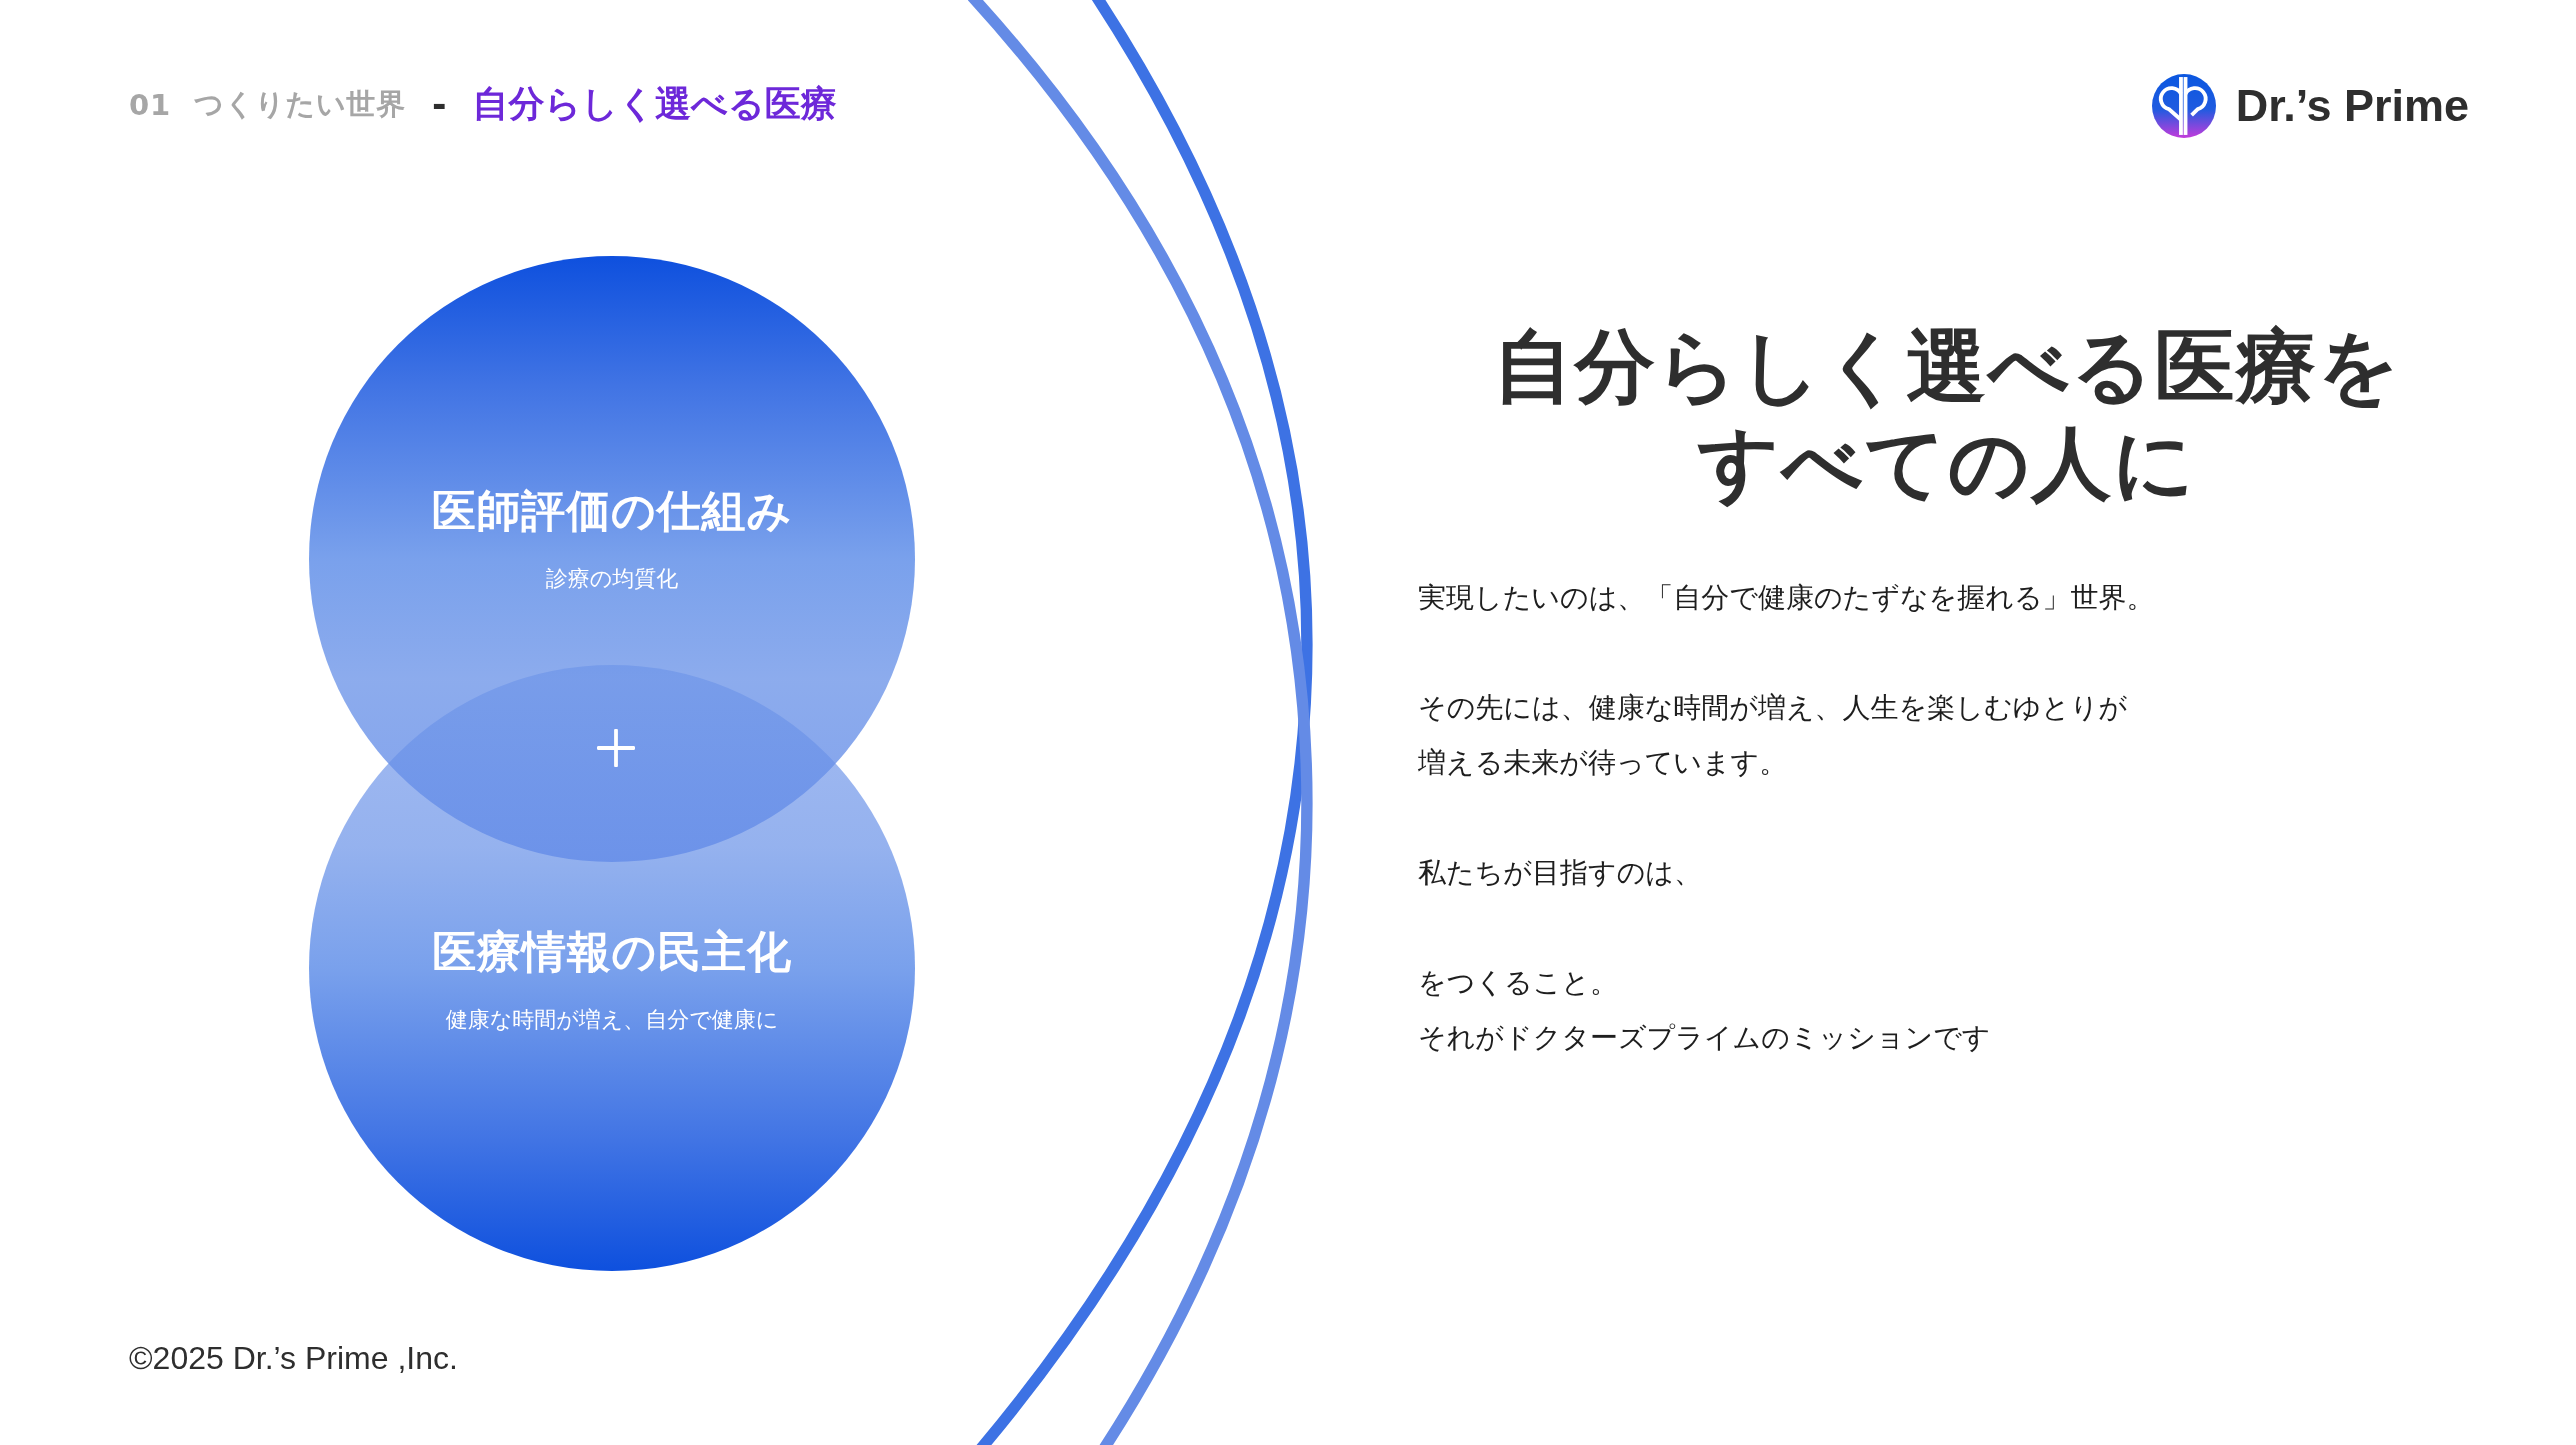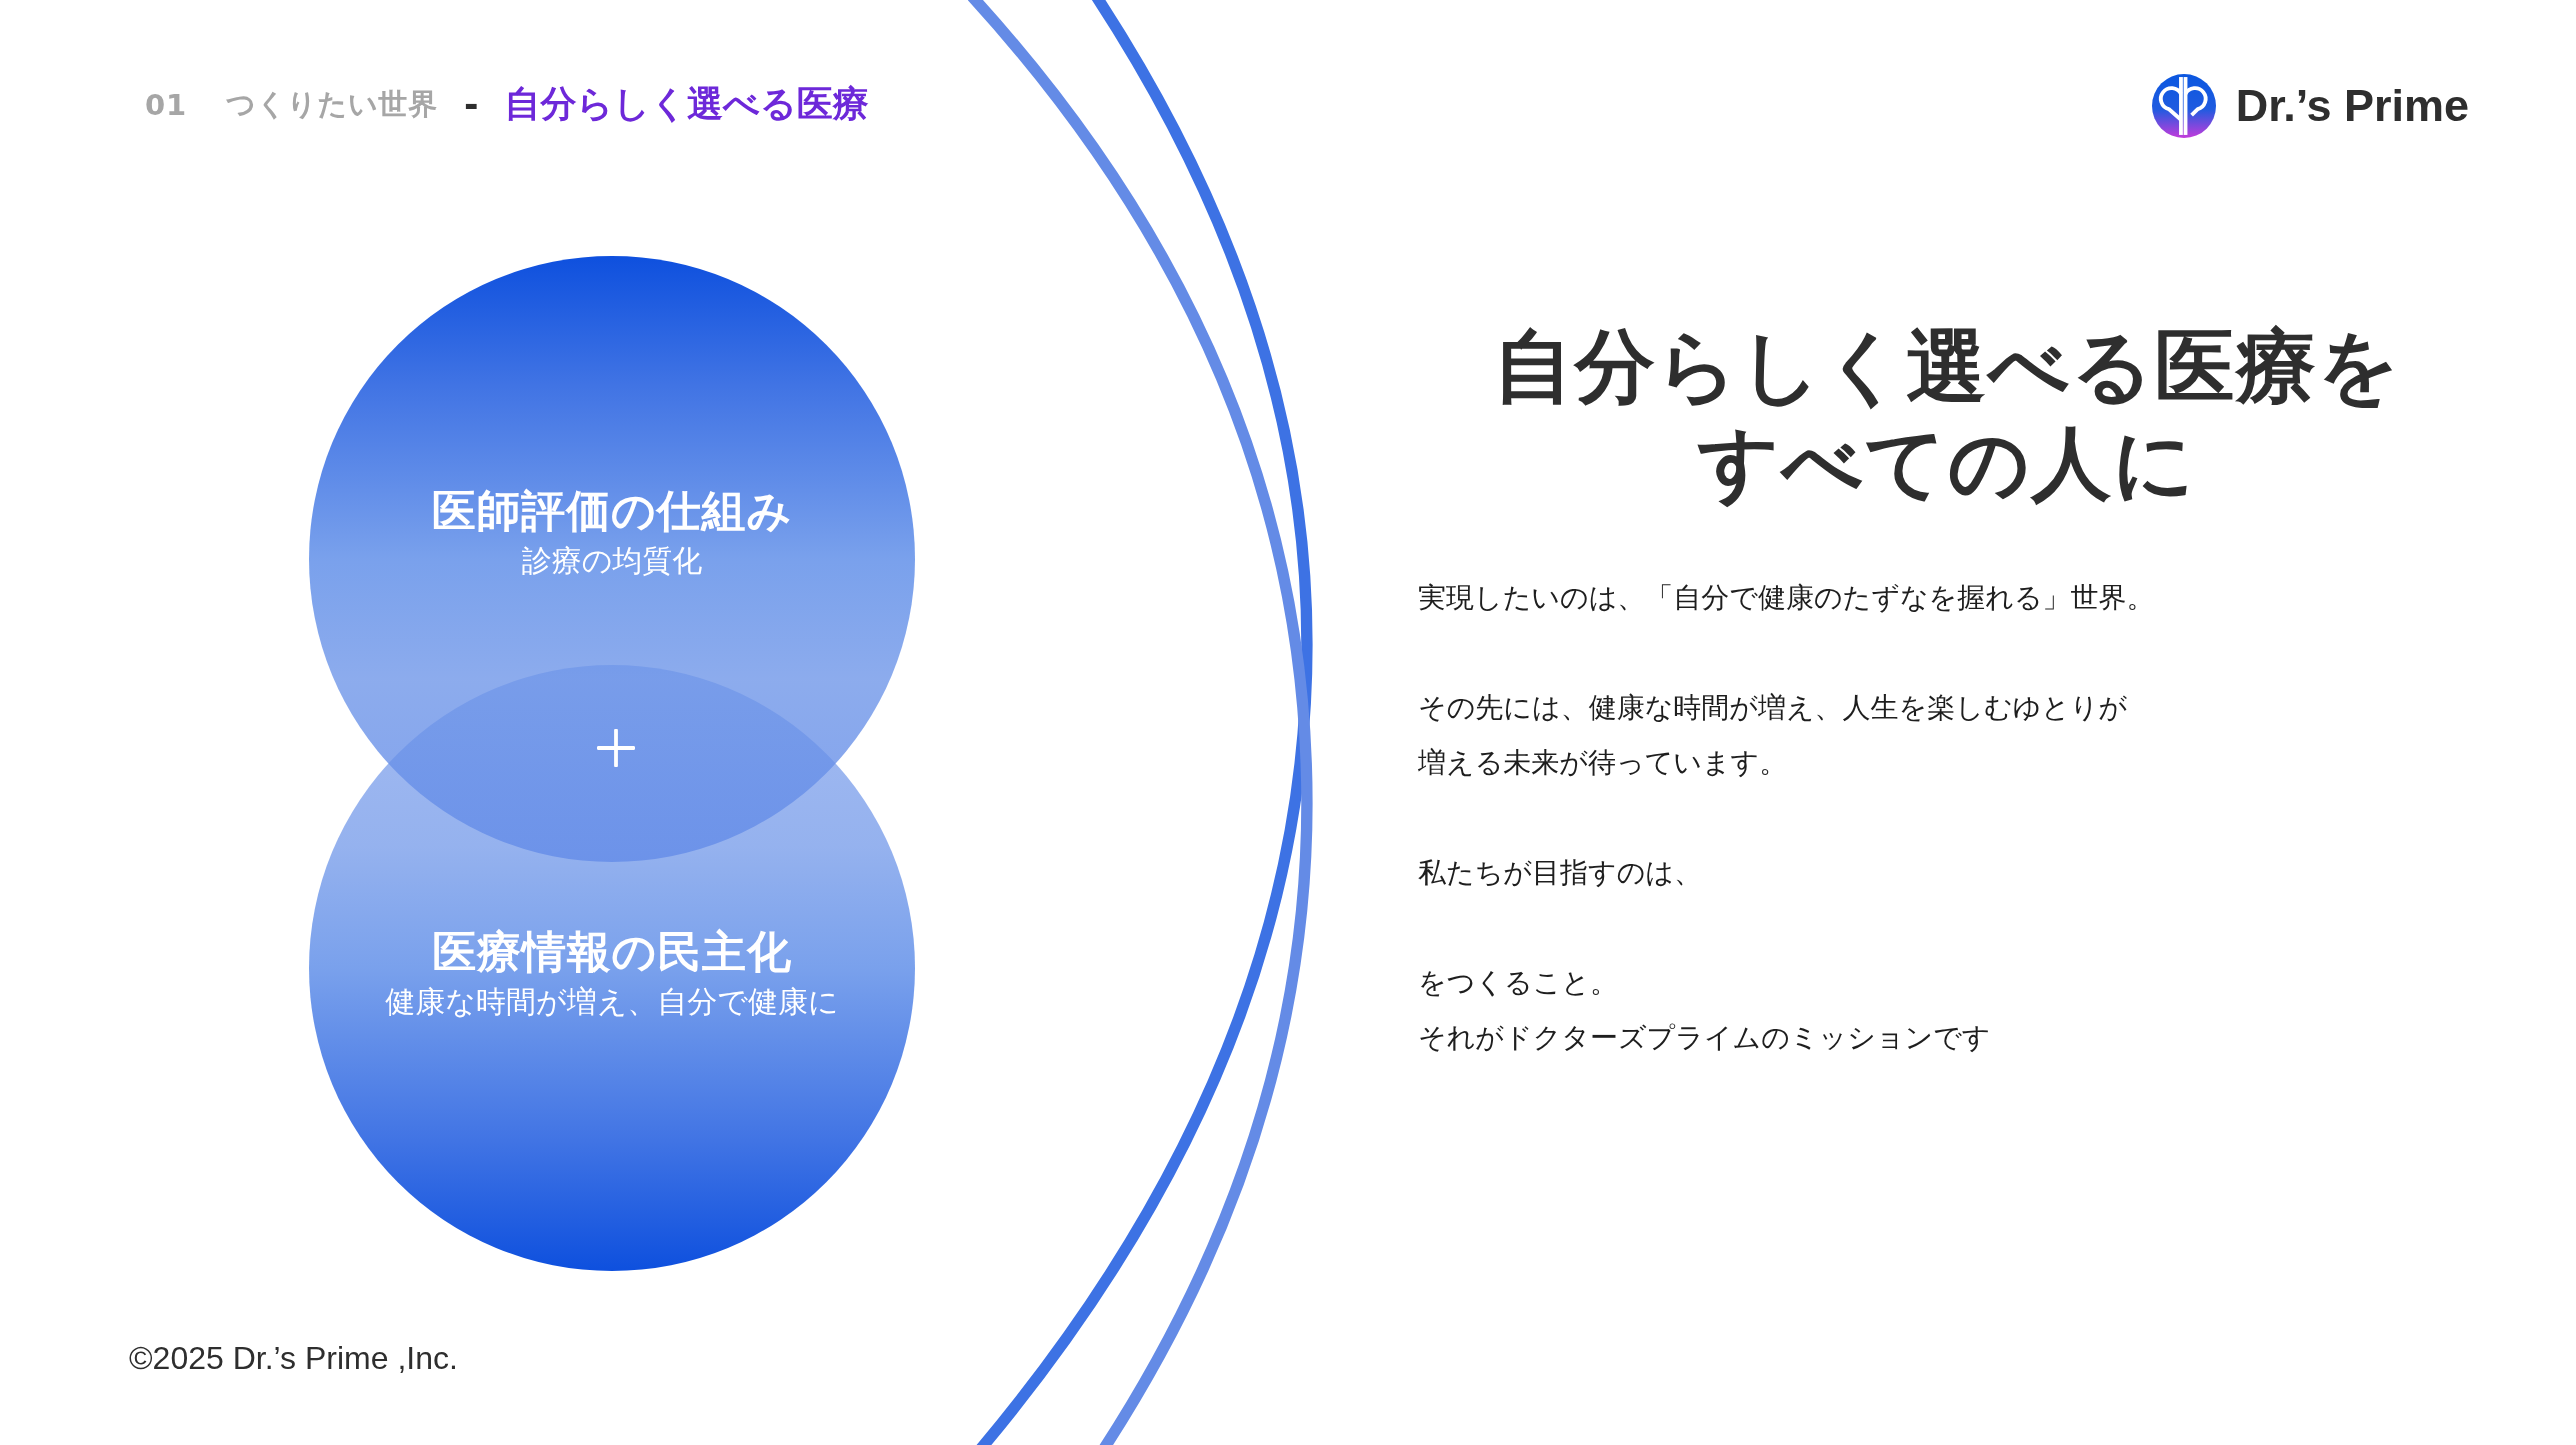--- a/index.html
+++ b/index.html
@@ -9,21 +9,21 @@
     font-family: "DejaVu Sans", "Liberation Sans", sans-serif;
     color: #2e2e2e;
   }
   .abs { position: absolute; }
 
   
   .crumb {
     left: 129px; top: 82px; height: 45px;
     display: flex; align-items: center; white-space: nowrap;
   }
-  .crumb-section { font-size: 29px; font-weight: bold; color: #a6a6a6; letter-spacing: 0.8px; margin-left: 16px; }
+  .crumb-section { font-size: 29px; font-weight: bold; color: #a6a6a6; letter-spacing: 0.8px; }
   .crumb-num { margin-right: 23px; }
   .crumb-sep { font-size: 35px; font-weight: bold; color: #2e2e2e; margin: 0 26px 0 26px; }
   .crumb-title { font-size: 36px; font-weight: bold; color: #6d28d9; }
 
   .logo { left: 2152px; top: 73px; height: 65px; display: flex; align-items: center; }
   .logo-mark { width: 64px; height: 64px; margin-right: 19.7px; }
   .logo-text { font-family: "Liberation Sans", sans-serif; font-size: 45px; font-weight: bold; color: #2e2e2e; letter-spacing: 0px; }
 
   
   .circle {
@@ -32,21 +32,21 @@
   }
   .circle-top {
     top: 256px;
     background: linear-gradient(180deg, rgba(14,80,222,1) 0%, rgba(50,105,226,0.92) 22%, rgba(92,140,232,0.82) 50%, rgba(108,148,232,0.78) 70%, rgba(100,140,232,0.82) 100%);
   }
   .circle-bottom {
     top: 665px;
     background: linear-gradient(0deg, rgba(14,80,222,1) 0%, rgba(50,105,226,0.92) 22%, rgba(92,140,232,0.82) 50%, rgba(108,148,232,0.72) 70%, rgba(120,155,235,0.68) 100%);
   }
   .circle-title { font-size: 44px; font-weight: bold; letter-spacing: 0.8px; }
-  .circle-sub { font-size: 30px; }
+  .circle-sub { font-size: 22px; margin-top: 23px; }
   .circle-top .circle-title { margin-top: 226px; }
   .circle-bottom .circle-title { margin-top: 258px; }
 
   .plus {
     position: absolute; left: 597px; top: 729px; width: 38px; height: 38px;
   }
 
   
   .arcs { left: 0; top: 0; width: 2576px; height: 1446px; pointer-events: none; }
 

